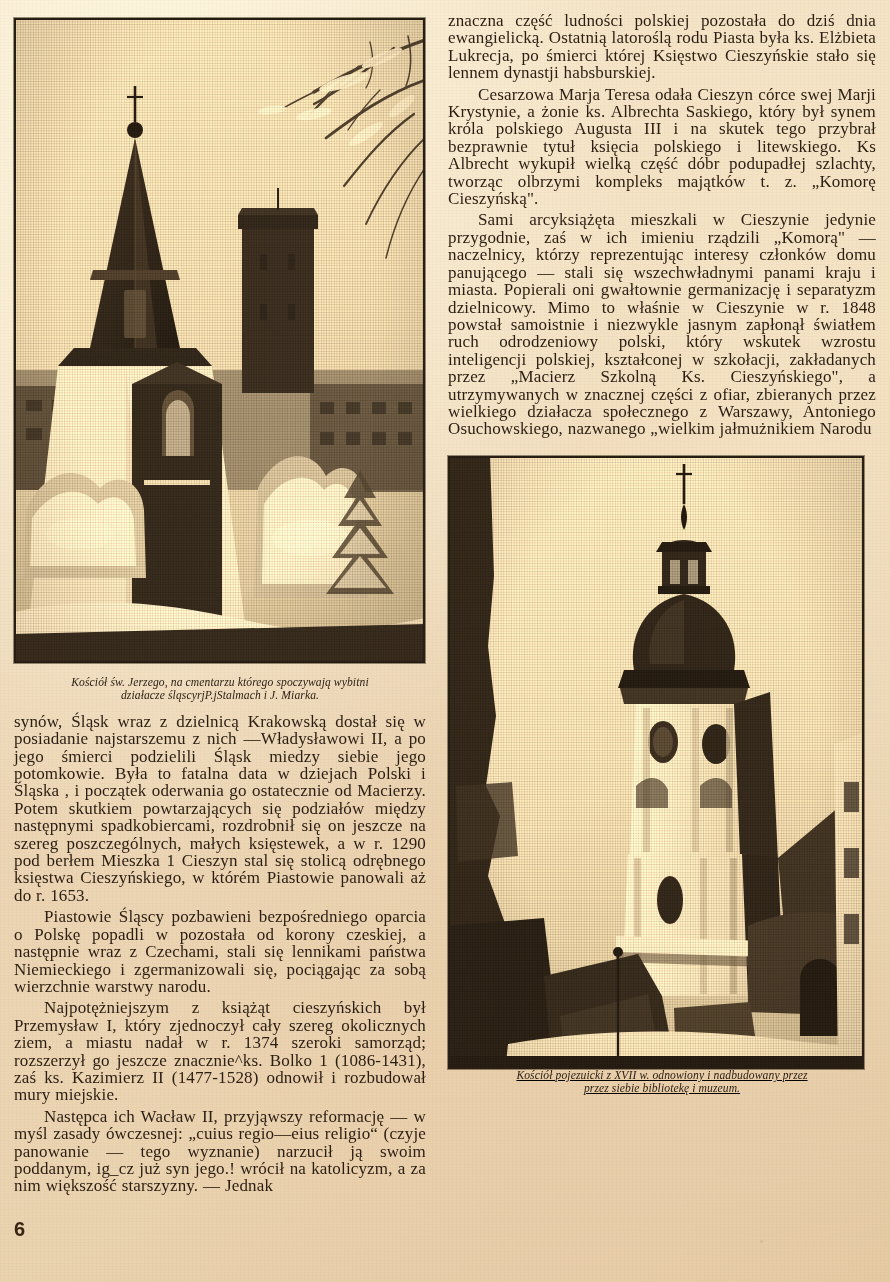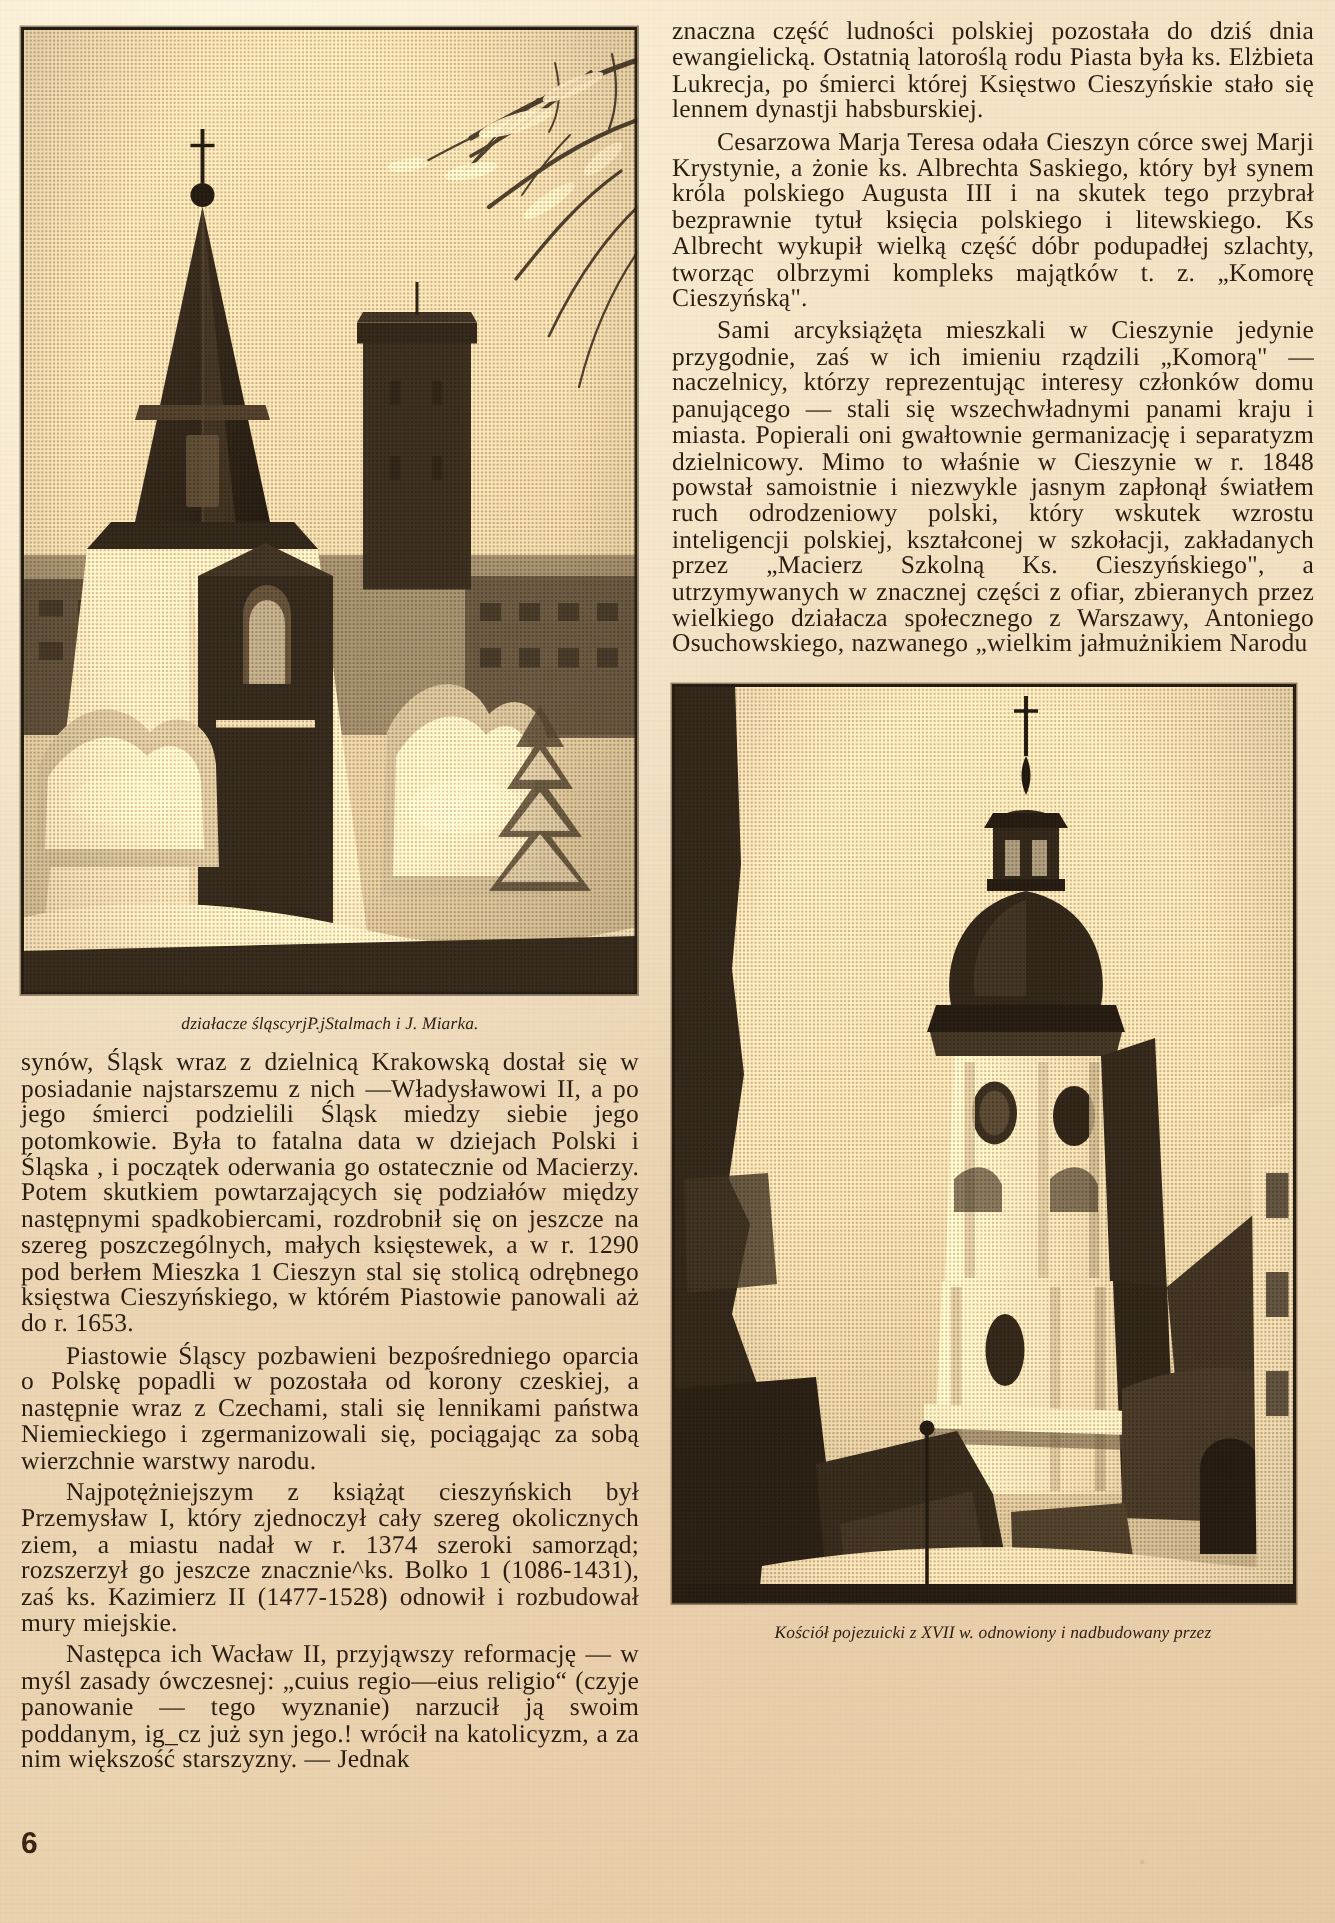--- a/index.html
+++ b/index.html
@@ -236,20 +236,21 @@
           <path d="M320 570 l26 -32 l26 32 z"></path>
         </g>
 
         <rect x="0.5" y="0.5" width="410" height="644" fill="none" stroke="#2d2014" stroke-width="3"></rect>
       </svg>
       <div class="halftone"></div>
       <div class="vign"></div>
     </div>
 
     <div style="margin-top:13px;">
+      <div class="caption">Kościół św. Jerzego, na cmentarzu którego spoczywają wybitni</div>
       <div class="caption">działacze śląscyrjP.jStalmach i J. Miarka.</div>
     </div>
 
     <div class="body-text" style="margin-top:10px;">
       <p class="noind">synów, Śląsk wraz z dzielnicą Krakowską dostał się w posiadanie najstarszemu z nich —Władysławowi II, a po jego śmierci podzielili Śląsk miedzy siebie jego potomkowie. Była to fatalna data w dziejach Polski i Śląska , i początek oderwania go ostatecznie od Macierzy. Potem skutkiem powtarzających się podziałów między następnymi spadkobiercami, rozdrobnił się on jeszcze na szereg poszczególnych, małych księstewek, a w r. 1290 pod berłem Mieszka 1 Cieszyn stal się stolicą odrębnego księstwa Cieszyńskiego, w którém Piastowie panowali aż do r. 1653.</p>
       <p>Piastowie Śląscy pozbawieni bezpośredniego oparcia o Polskę popadli w pozostała od korony czeskiej, a następnie wraz z Czechami, stali się lennikami państwa Niemieckiego i zgermanizowali się, pociągając za sobą wierzchnie warstwy narodu.</p>
       <p>Najpotężniejszym z książąt cieszyńskich był Przemysław I, który zjednoczył cały szereg okolicznych ziem, a miastu nadał w r. 1374 szeroki samorząd; rozszerzył go jeszcze znacznie^ks. Bolko 1 (1086-1431), zaś ks. Kazimierz II (1477-1528) odnowił i rozbudował mury miejskie.</p>
       <p>Następca ich Wacław II, przyjąwszy reformację — w myśl zasady ówczesnej: „cuius regio—eius religio“ (czyje panowanie — tego wyznanie) narzucił ją swoim poddanym, ig_cz już syn jego.! wrócił na katolicyzm, a za nim większość starszyzny. — Jednak</p>
     </div>
   </div>
@@ -352,20 +353,21 @@
 
         <line x1="170" y1="500" x2="170" y2="600" stroke="#2d2013" stroke-width="2.4"></line>
         <circle cx="170" cy="496" r="5" fill="#2d2013"></circle>
 
         <rect x="0.5" y="0.5" width="415" height="612" fill="none" stroke="#2d2014" stroke-width="3"></rect>
       </svg>
       <div class="halftone"></div>
       <div class="vign"></div>
     </div>
 
-    <div style="margin-top:13px;">
+    <div style="text-decoration:underline;">
       <div class="caption">Kościół pojezuicki z XVII w. odnowiony i nadbudowany przez</div>
+      <div class="caption">przez siebie bibliotekę i muzeum.</div>
     </div>
   </div>
 
   <div class="folio">6</div>
 
 </div>
 
 </body></html>

